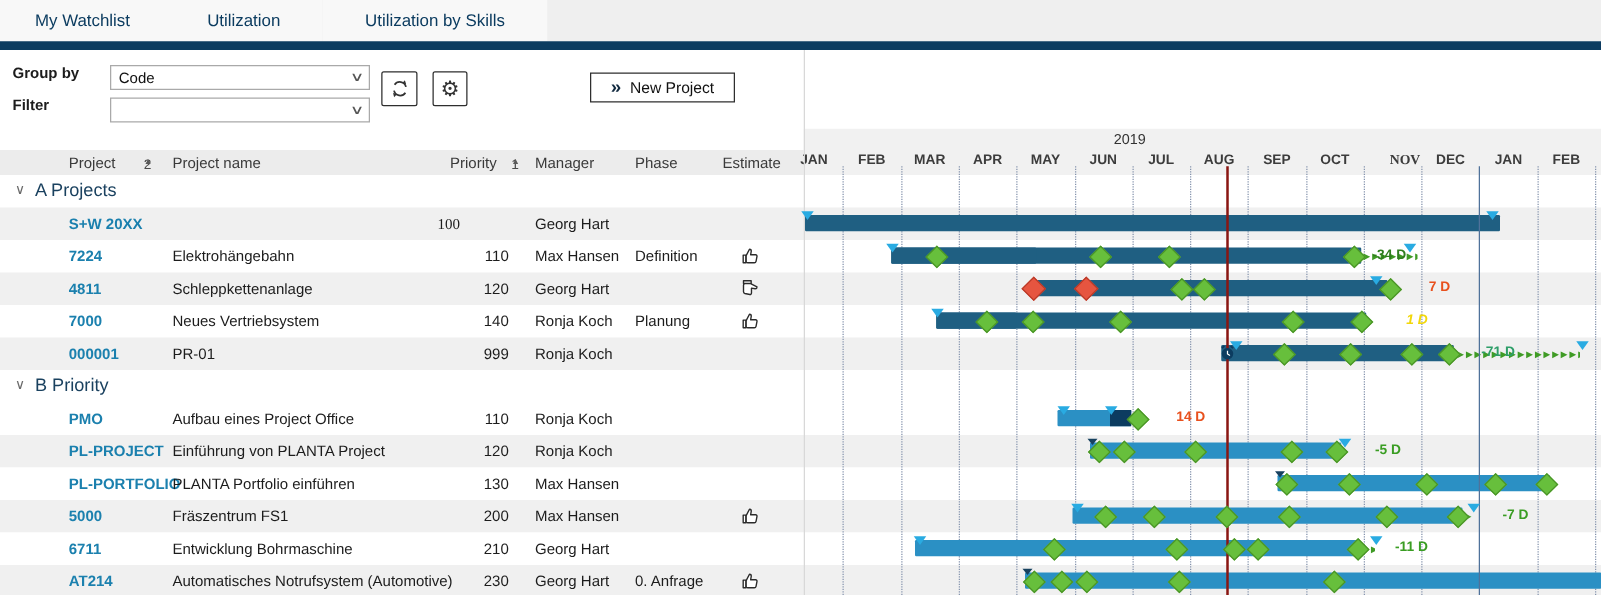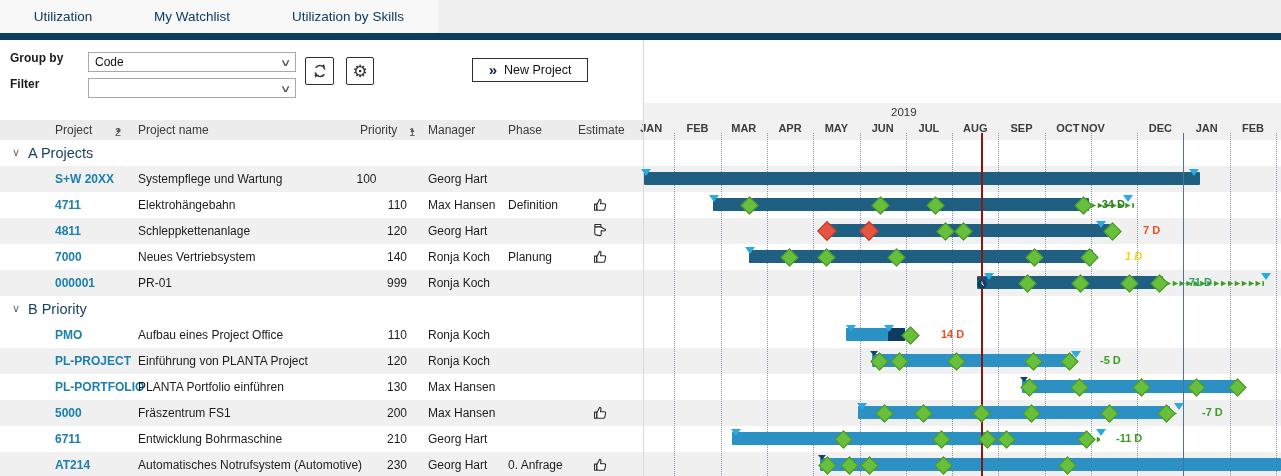--- a/index.html
+++ b/index.html
@@ -73,25 +73,25 @@
   .vline.year{border-left:1.5px solid #4f729a;}
   .vsep{position:absolute;left:643px;top:40px;height:436px;border-left:1px solid #d8d8d8;z-index:0;}
 </style>
 </head>
 <body>
 
 <div class="app">
 
   <div class="tabbar">
     <div id="tab-strip" style="display:flex;">
+        <div class="tab" style="width: 132px;">
+          <span>My Watchlist</span>
+        </div>
         <div class="tab" style="width: 126px;">
           <span>Utilization</span>
-        </div>
-        <div class="tab" style="width: 132px;">
-          <span>My Watchlist</span>
         </div>
         <div class="tab" style="width: 180px;">
           <span>Utilization by Skills</span>
         </div>
       </div>
     <div class="tab-fill"></div>
   </div>
   <div class="navy-strip"></div>
 
   <span class="ctl-label" style="left:10px;top:51px;">Group by</span>
@@ -145,47 +145,46 @@
         <span class="month-label" style="left: -14.85px;">JAN</span>
         <span class="month-label" style="left: 31.45px;">FEB</span>
         <span class="month-label" style="left: 77.75px;">MAR</span>
         <span class="month-label" style="left: 124.05px;">APR</span>
         <span class="month-label" style="left: 170.35px;">MAY</span>
         <span class="month-label" style="left: 216.65px;">JUN</span>
         <span class="month-label" style="left: 262.95px;">JUL</span>
         <span class="month-label" style="left: 309.25px;">AUG</span>
         <span class="month-label" style="left: 355.55px;">SEP</span>
         <span class="month-label" style="left: 401.85px;">OCT</span>
-        <span class="month-label" style="left: 427px;">NOV</span>
+        <span class="month-label" style="left: 458px; font-family: Liberation Serif, serif;">NOV</span>
         <span class="month-label" style="left: 494.45px;">DEC</span>
         <span class="month-label" style="left: 540.75px;">JAN</span>
         <span class="month-label" style="left: 587.05px;">FEB</span>
       </div>
   </div>
 
   <div class="rows" id="rows">
       <div class="row white">
         <span class="grp-chev">∨</span>
         <span class="grp-label">A Projects</span>
         <div class="gantt"></div>
       </div>
       <div class="row gray">
         <span class="cell id" style="left: 55px;">S+W 20XX</span>
-        <span class="cell" style="left: 138px;">Systempflege und Wartung</span>
-        <span class="cell" style="left: 338px; width: 57px; text-align: center;">100</span>
+        <span class="cell" style="left: 350px; width: 57px; text-align: left; font-family: Liberation Serif, serif;">100</span>
         <span class="cell" style="left: 428px;">Georg Hart</span>
         <span class="cell" style="left: 508px;"></span>
         <div class="gantt">
           <div class="gbar" style="left: 1px; width: 556px; background: rgb(31, 95, 130);"></div>
           <div class="tri" style="left: -2px;"></div>
           <div class="tri" style="left: 546px;"></div>
         </div>
       </div>
       <div class="row white">
-        <span class="cell id" style="left: 55px;">4711</span>
+        <span class="cell id" style="left: 55px;">7224</span>
         <span class="cell" style="left: 138px;">Elektrohängebahn</span>
         <span class="cell" style="left: 350px; width: 57px; text-align: right;">110</span>
         <span class="cell" style="left: 428px;">Max Hansen</span>
         <span class="cell" style="left: 508px;">Definition</span>
         <span class="thumb"><svg width="17" height="17" viewBox="0 0 20 20" fill="#fff" stroke="#2b2b2b" stroke-width="1.3" stroke-linejoin="round" stroke-linecap="round">
             <path d="M3 9.5h2.6v7.2H3z"></path>
             <path d="M5.8 15.8V10l3.1-6c.9 0 1.7.8 1.7 1.7L10 9.2h4.7c.8 0 1.4.7 1.3 1.5l-.9 4.7c-.2.8-.9 1.3-1.6 1.3H7.4c-.6 0-1.2-.3-1.6-.9z"></path>
           </svg></span>
         <div class="gantt">
           <div class="gbar" style="left: 70px; width: 376px; background: rgb(31, 95, 130);"></div>

